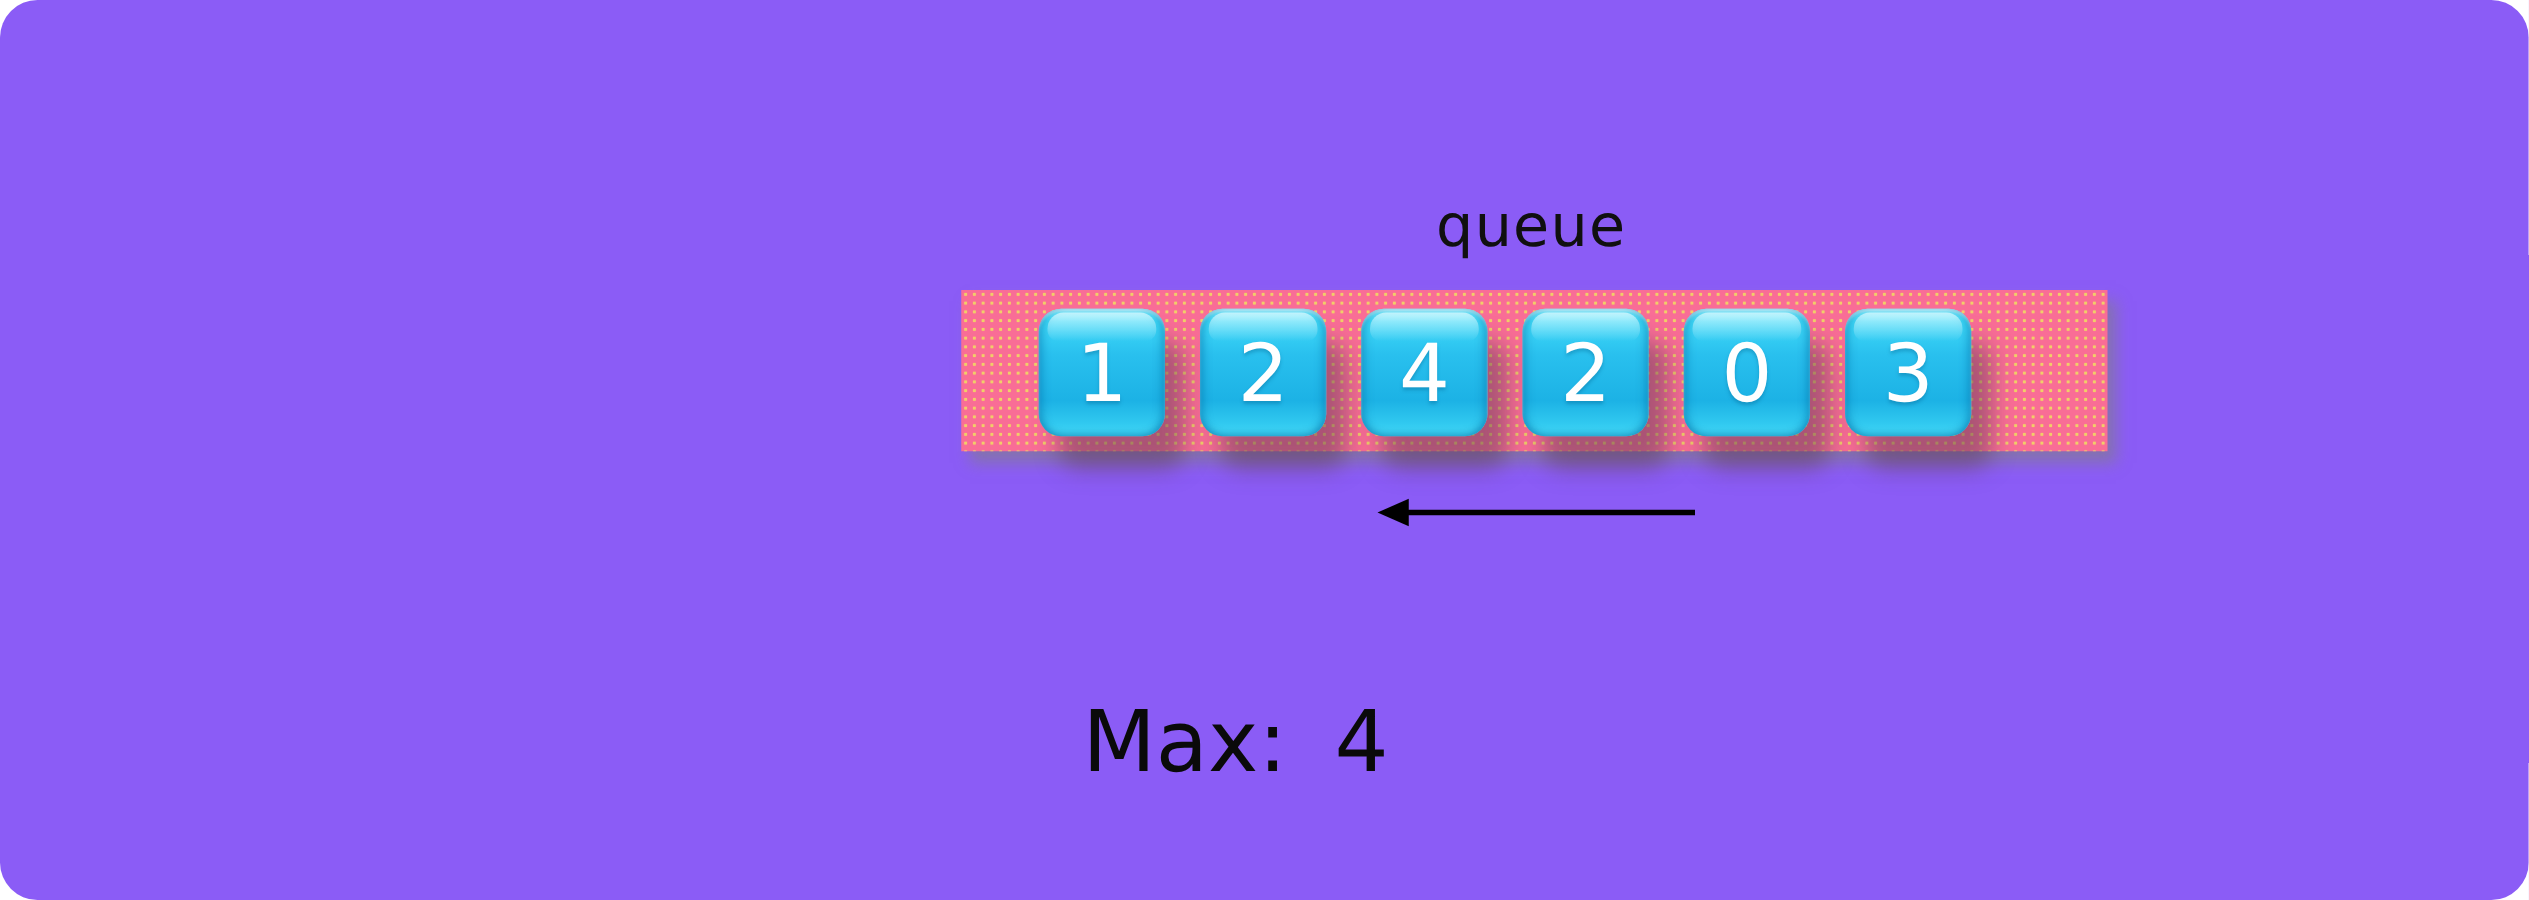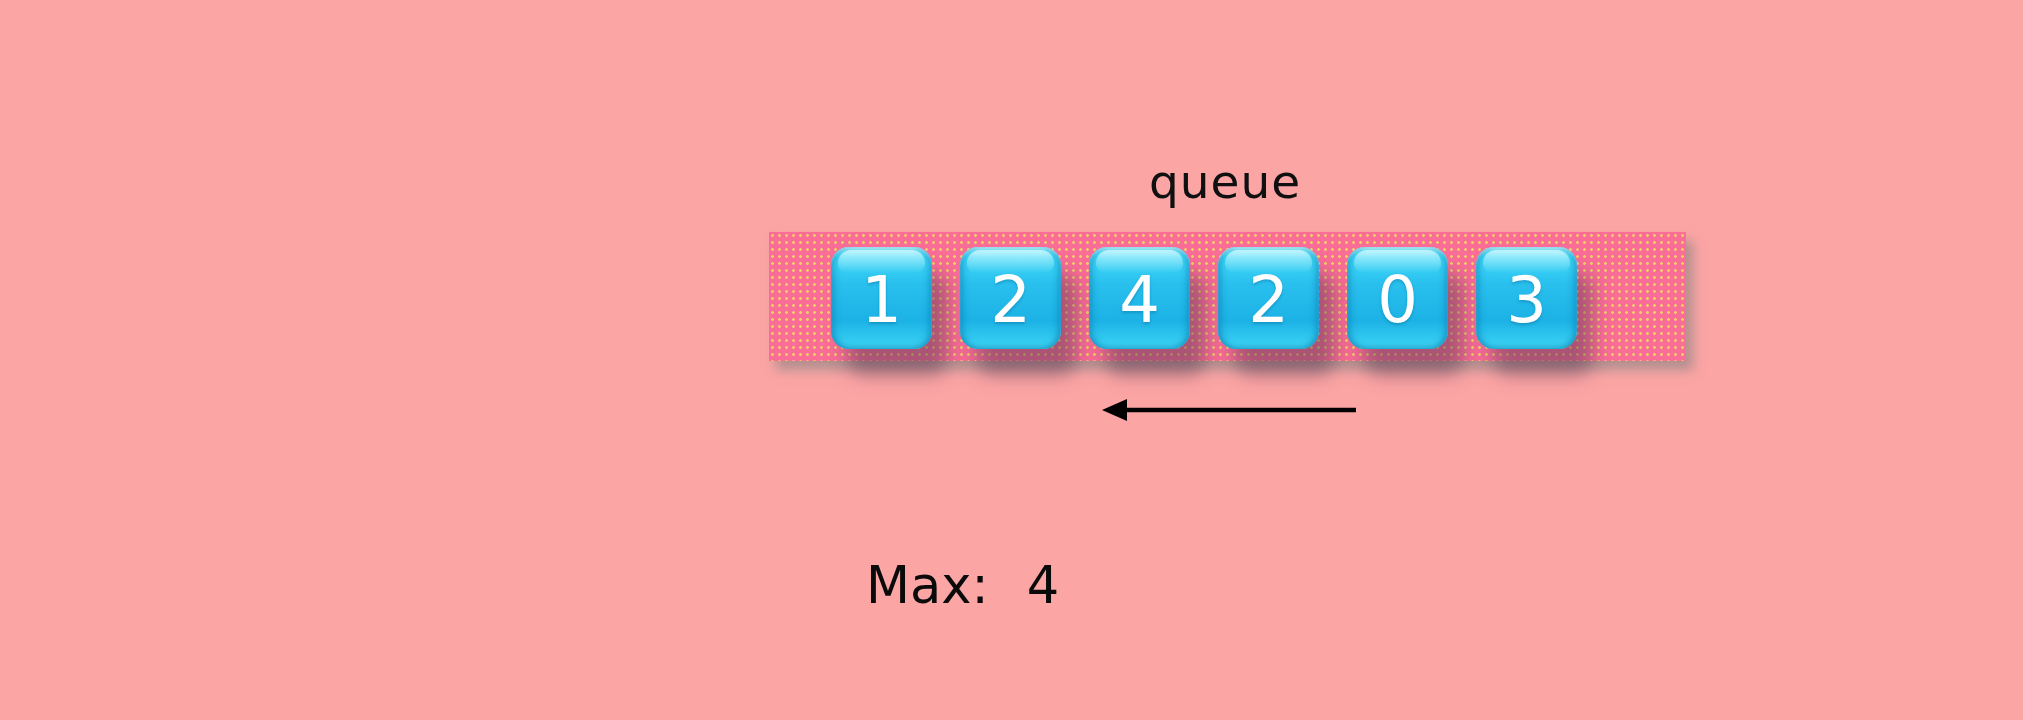--- a/index.html
+++ b/index.html
@@ -1,22 +1,23 @@
 <!DOCTYPE html>
 <html style="--bar_pink: #F96D96; --bar_dot: #F0E060; --tile_cyan: #29C0EE; --tile_highlight: #52E4FB; --tile_text: #FFFFFF; --arrow_black: #000000; --text_black: #0A0A0A;"><head>
 <meta charset="utf-8">
 <style>
   html, body { margin: 0; padding: 0; background: #ffffff; }
   .canvas {
     position: relative;
     width: 2023px;
     height: 720px;
-    background: #fca5a5;
+    background: #8b5cf6;
     overflow: hidden;
     font-family: "DejaVu Sans", sans-serif;
+    border-radius: 30px;
   }
 
   
   .queue-label {
     position: absolute;
     left: 1225px;
     top: 158px;
     transform: translateX(-50%);
     font-size: 47px;
     line-height: 1;
@@ -98,21 +99,21 @@
 
   
   .max-row {
     position: absolute;
     left: 866px;
     top: 558px;
     display: flex;
     align-items: flex-start;
     gap: 38px;
     color: #0a0a0a;
-    font-size: 51px;
+    font-size: 68px;
     line-height: 1.1;
   }
 </style>
 </head>
 <body>
 
 <div class="canvas">
 
   <div class="queue-label">queue</div>
 

